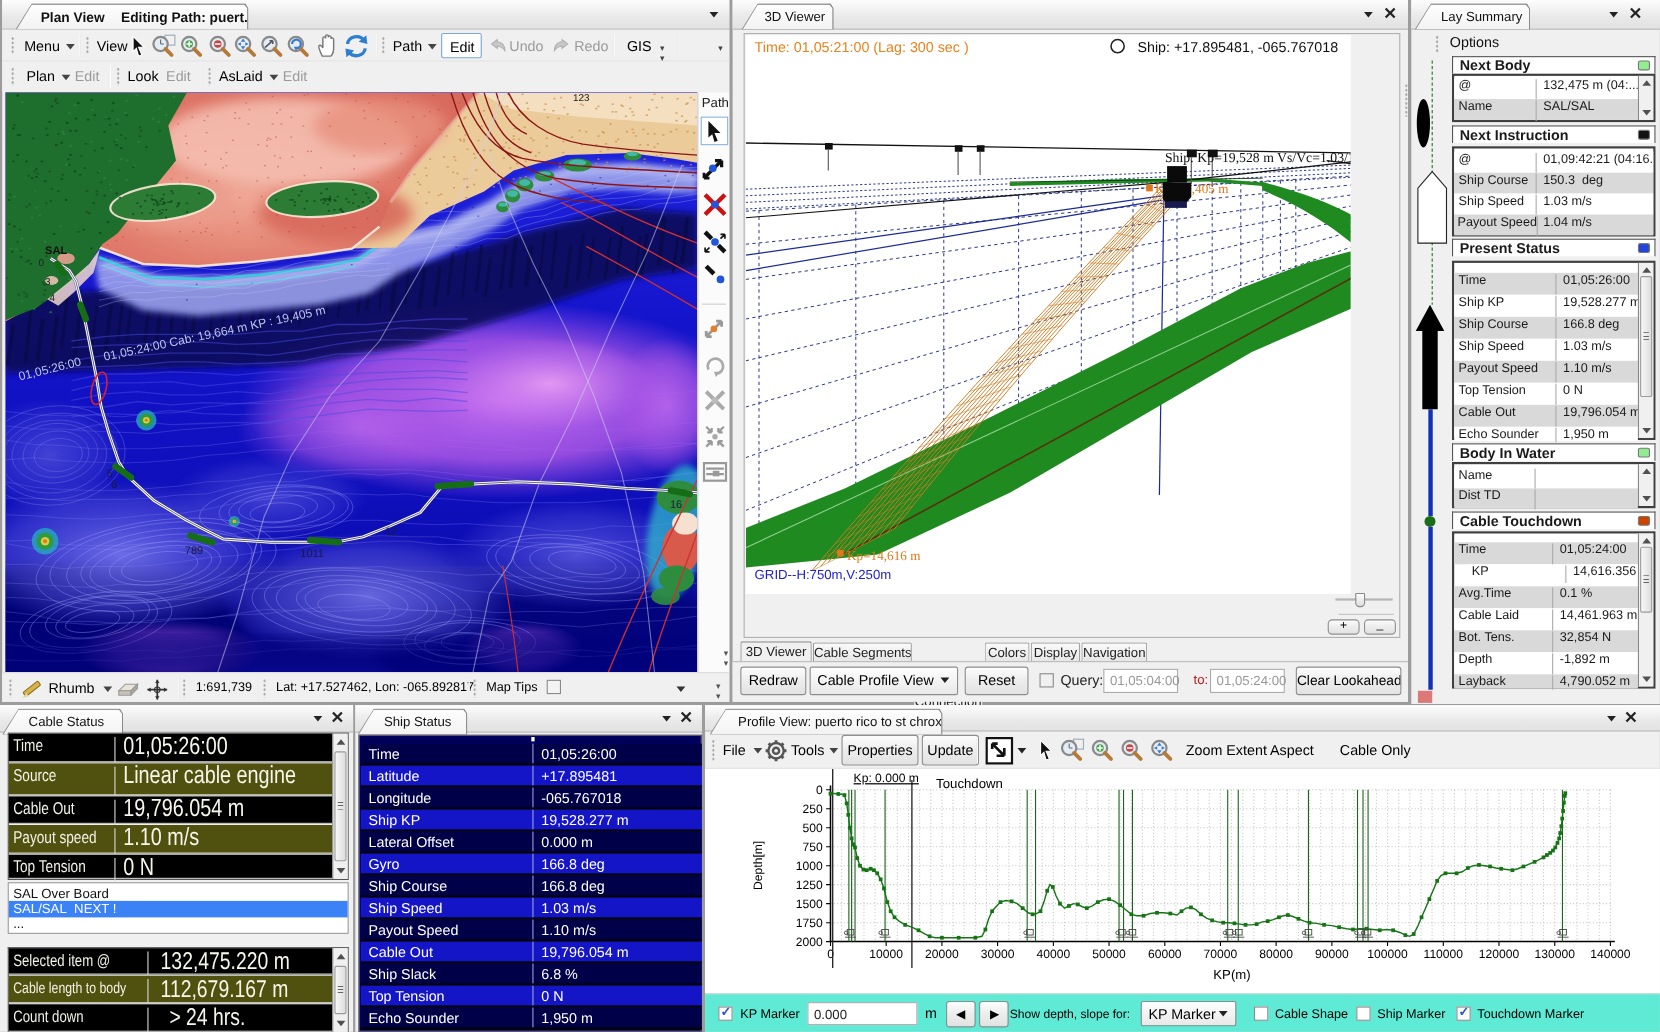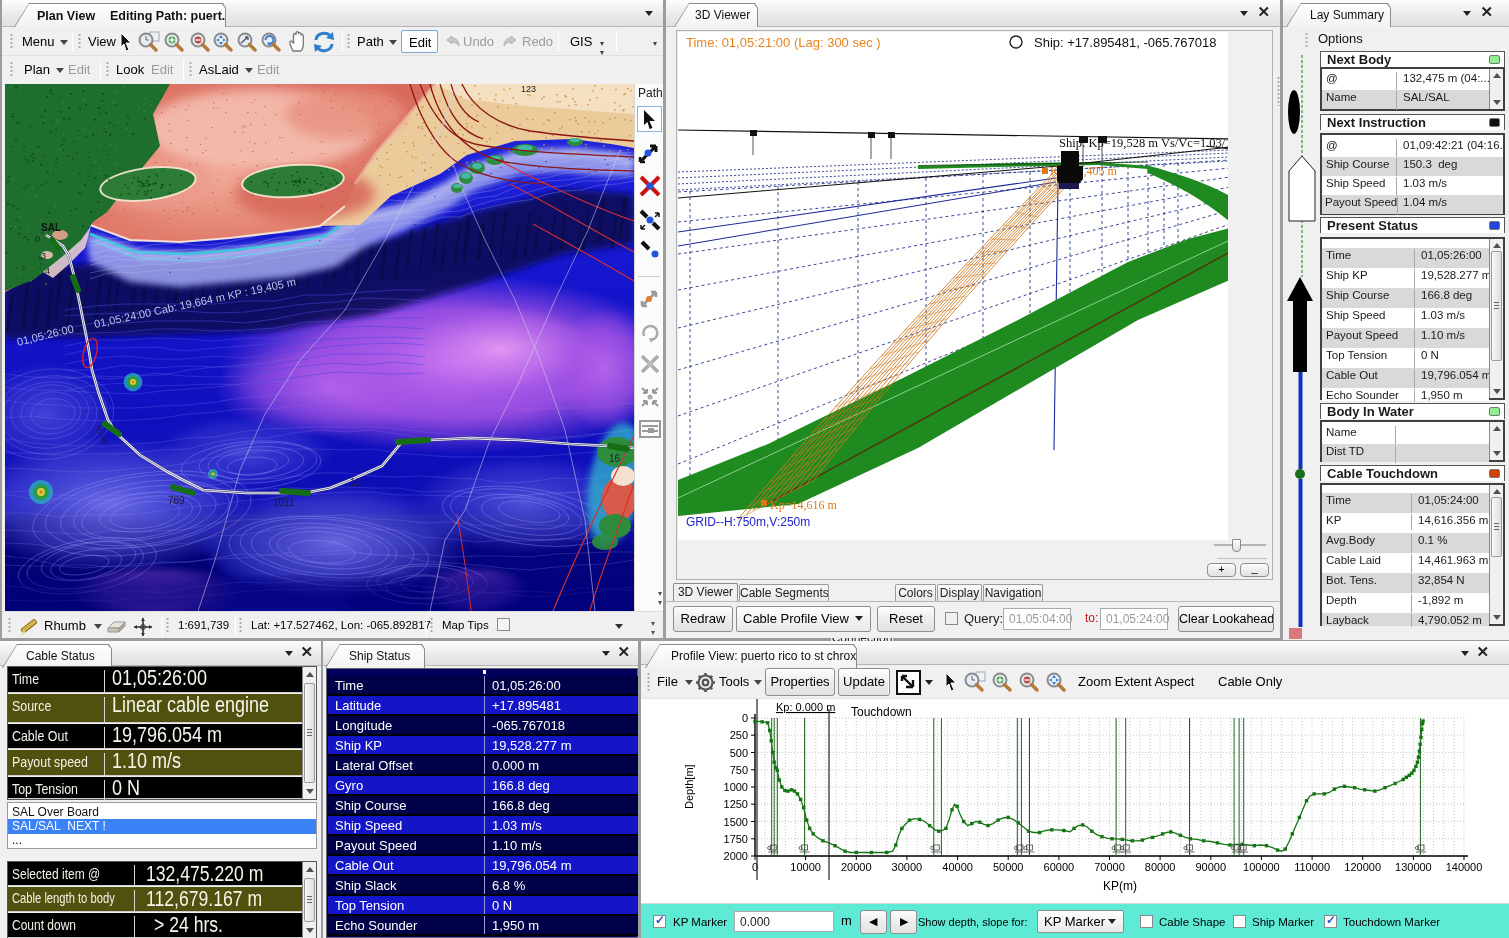--- a/index.html
+++ b/index.html
@@ -1494,26 +1494,26 @@
     </div>
     <div class="lshdr" style="top:417px;padding-left:15px;">
         <b>Cable Touchdown</b>
         <span class="ind" style="background:#cc4400;"></span>
       </div>
     <div class="lstbl" style="top:435px;height:143px;">
       <div class="lsrow g" style="top:8px;height:20px;">
           <span class="lc1" style="width:90px;">Time</span>
           <span class="lc2" style="left:92px;">01,05:24:00</span>
         </div>
-      <div class="lsrow" style="top:28px;height:16px;">
+      <div class="lsrow" style="top:28px;height:16px;margin-left:12px;">
           <span class="lc1" style="width:90px;">KP</span>
           <span class="lc2" style="left:92px;">14,616.356 m</span>
         </div>
       <div class="lsrow g" style="top:48px;height:20px;">
-          <span class="lc1" style="width:90px;">Avg.Body</span>
+          <span class="lc1" style="width:90px;">Avg.Time</span>
           <span class="lc2" style="left:92px;">0.1 %</span>
         </div>
       <div class="lsrow" style="top:68px;height:20px;">
           <span class="lc1" style="width:90px;">Cable Laid</span>
           <span class="lc2" style="left:92px;">14,461.963 m</span>
         </div>
       <div class="lsrow g" style="top:88px;height:20px;">
           <span class="lc1" style="width:90px;">Bot. Tens.</span>
           <span class="lc2" style="left:92px;">32,854 N</span>
         </div>

